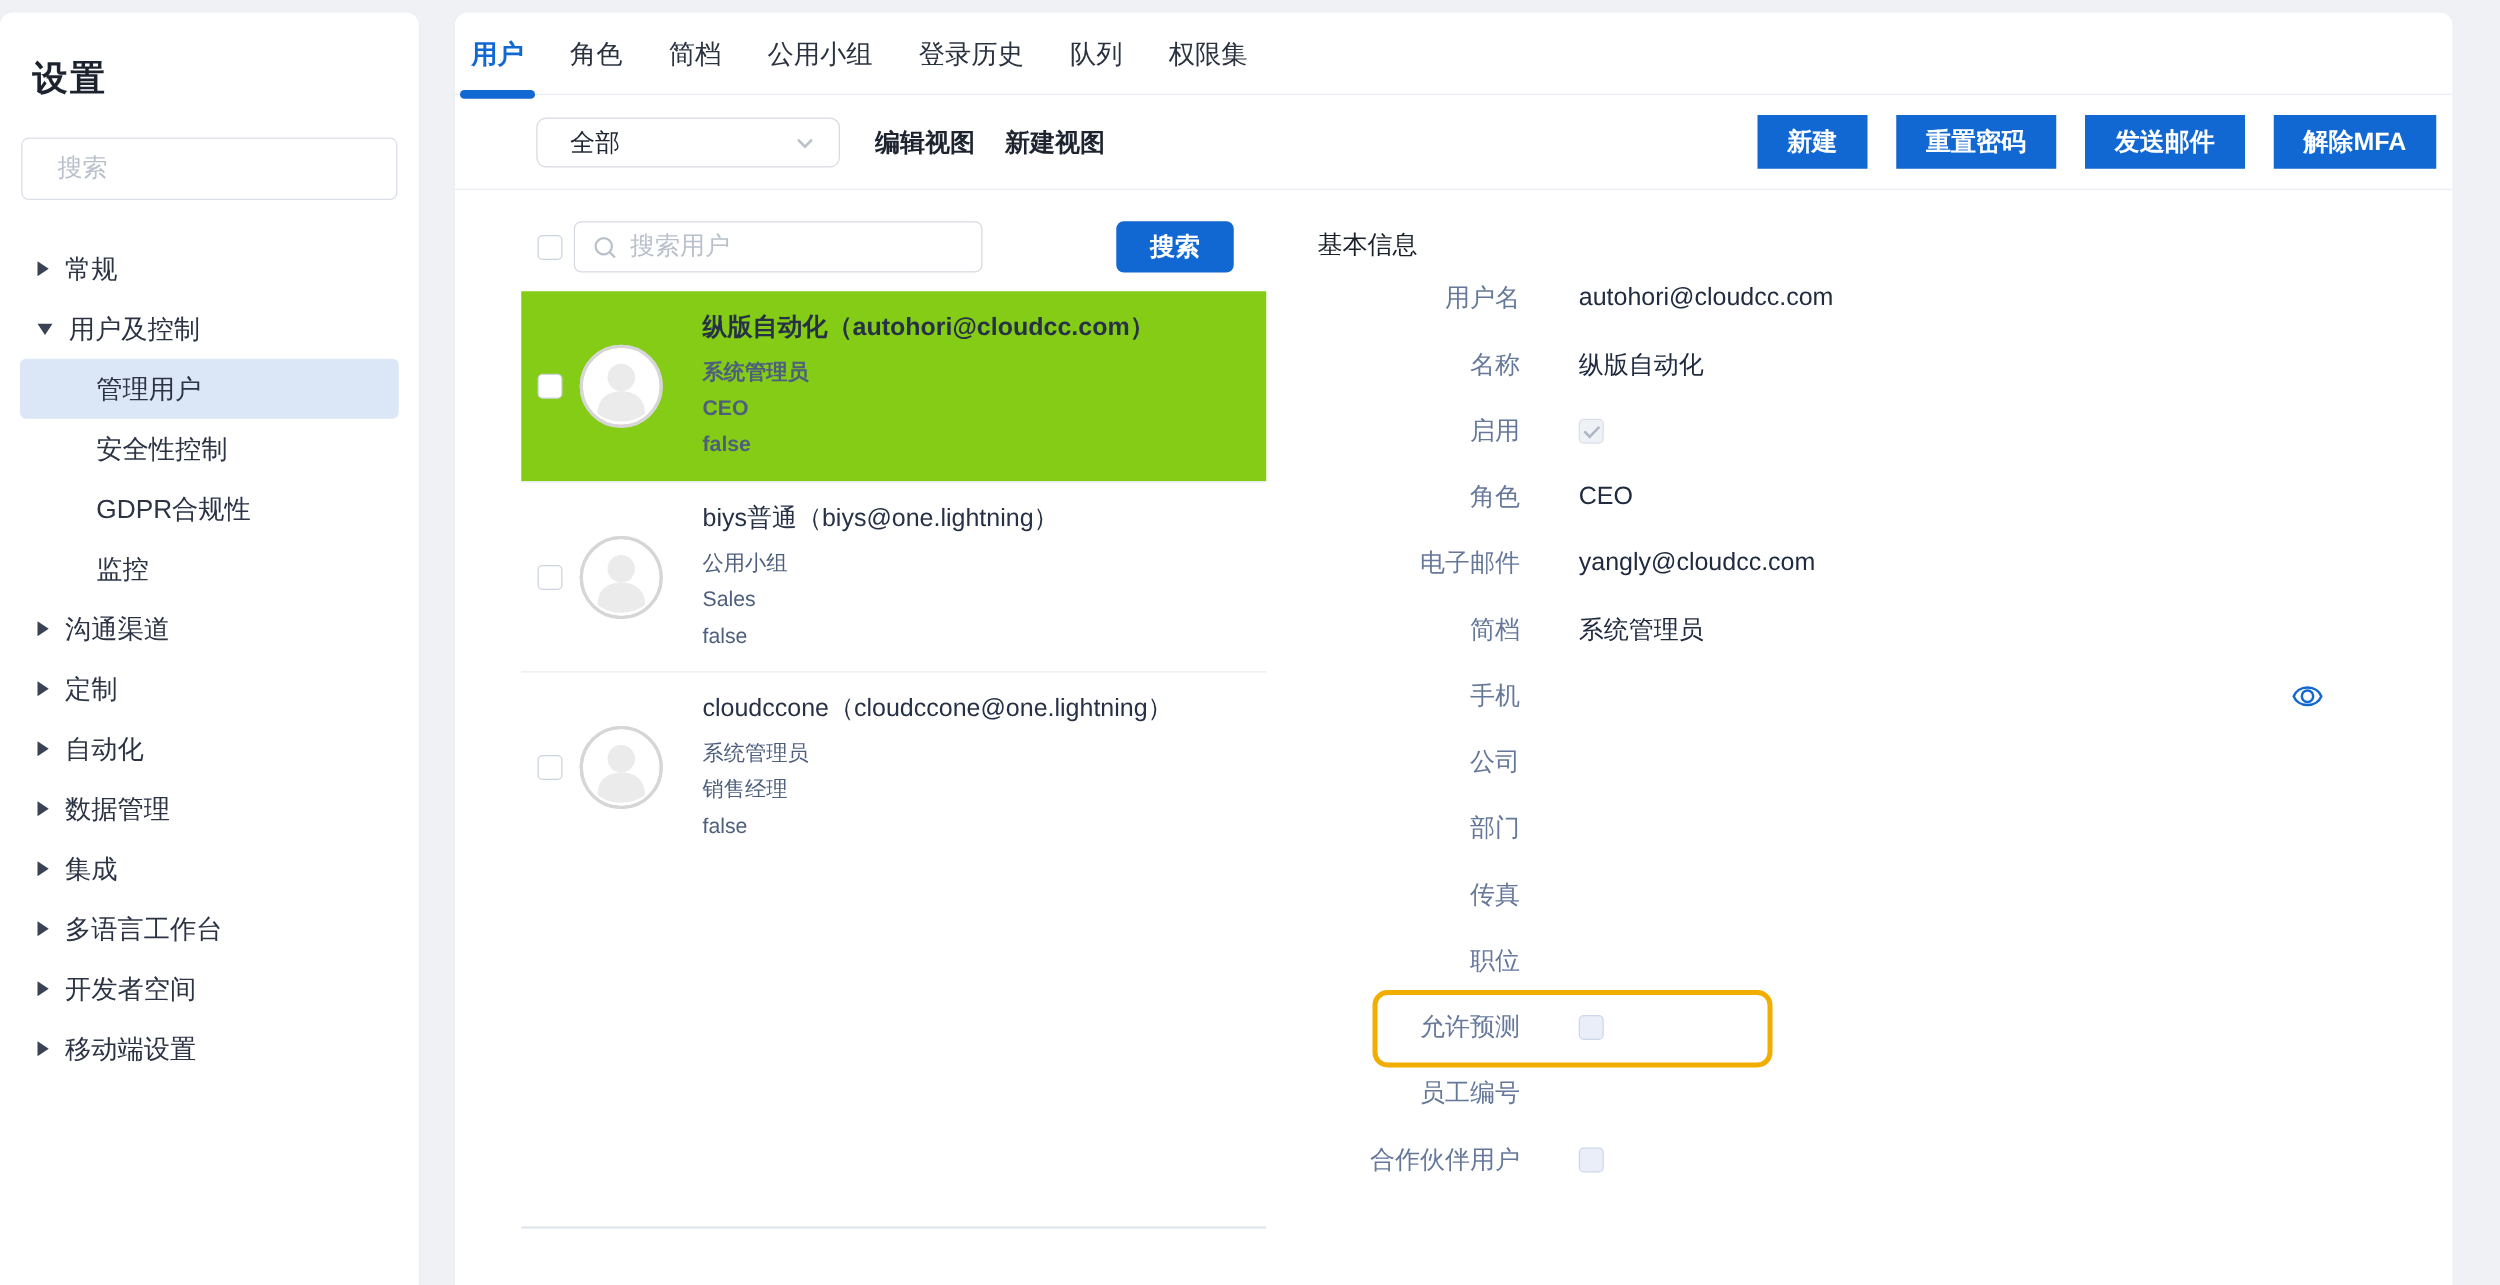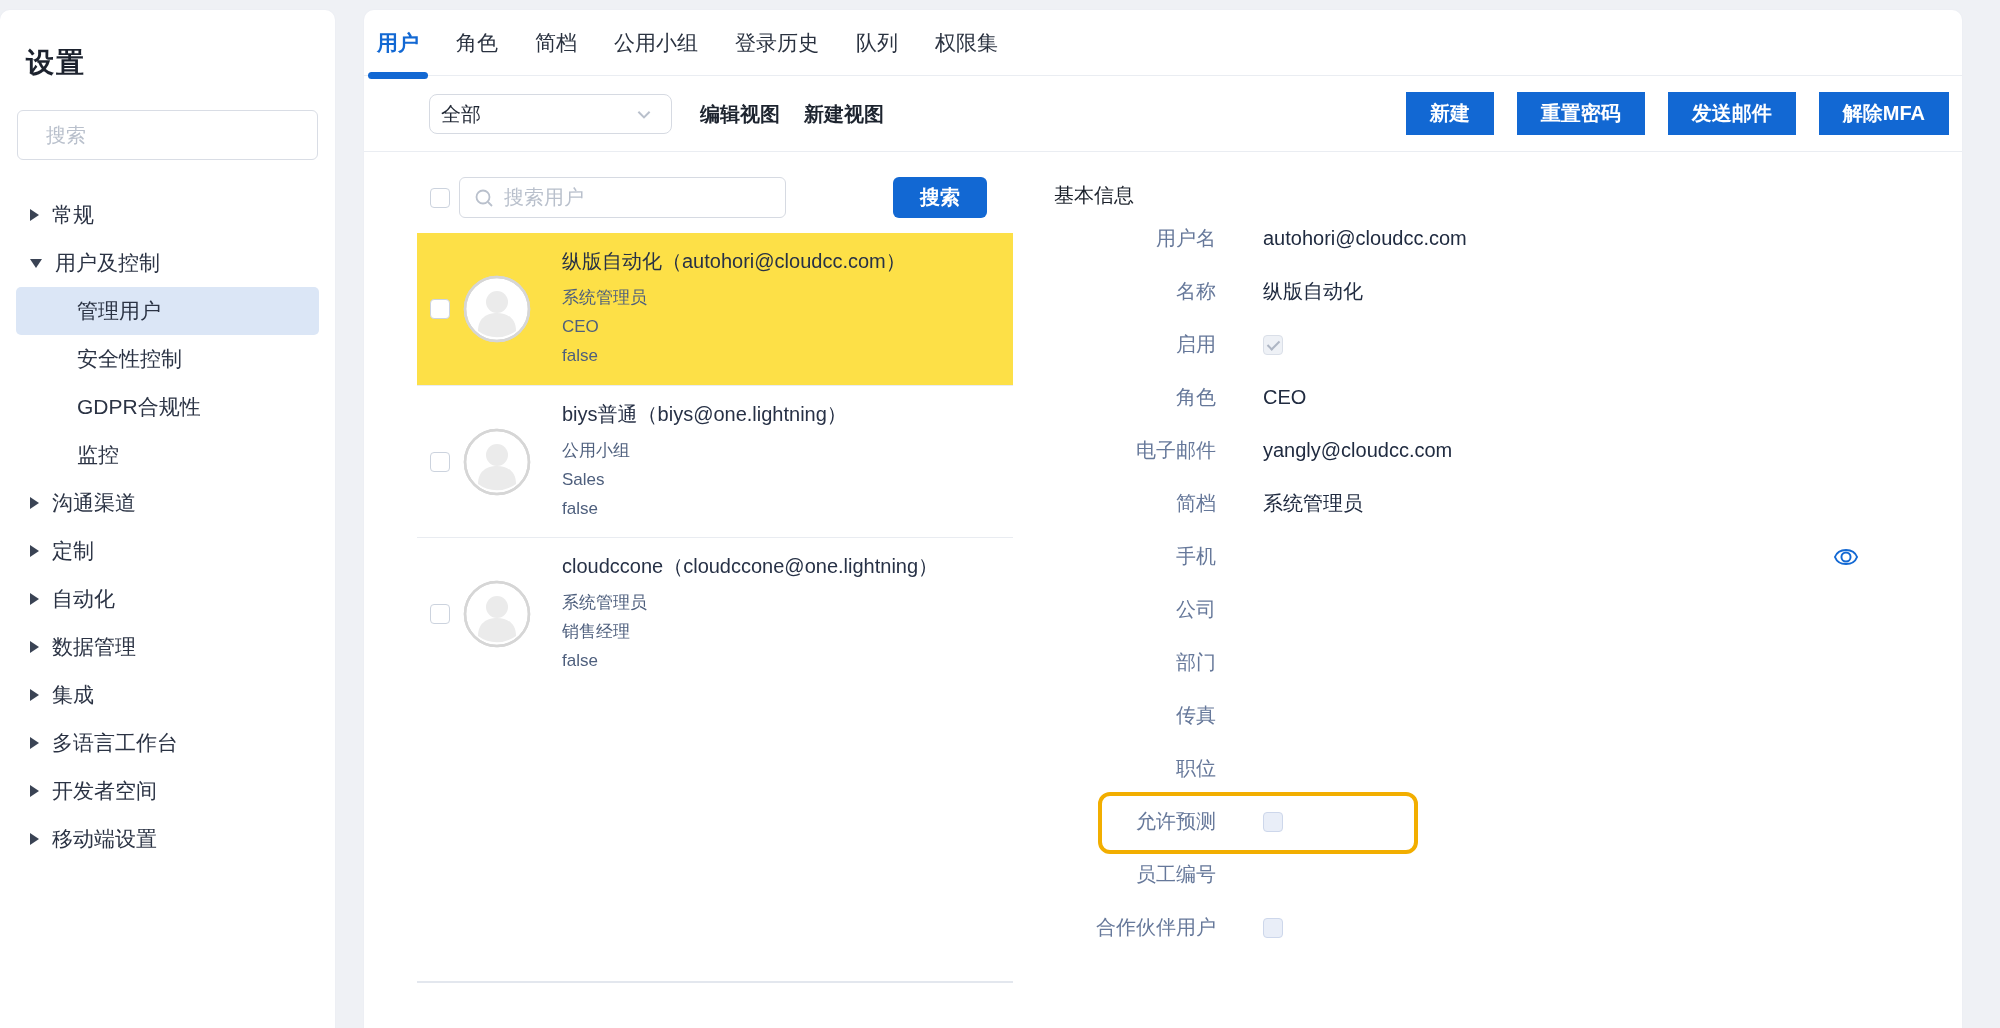--- a/index.html
+++ b/index.html
@@ -53,21 +53,21 @@
   .tab { font-size:21px; color:#2a3240; position:relative; display:flex; align-items:center; cursor:pointer; }
   .tab.active { color:#1268d3; font-weight:700; }
   .tab.active::after {
     content:''; position:absolute; left:-9px; right:-9px; bottom:-4px; height:7px;
     border-radius:4px; background:#1268d3;
   }
   .toolbar { position:absolute; left:0; top:67px; right:0; height:75px; border-bottom:1px solid #eaedf2; }
   .view-select {
     position:absolute; left:65px; top:17px; width:243px; height:40px;
     border:1px solid #d6dae2; border-radius:8px; background:#fff;
-    display:flex; align-items:center; padding:0 18px 0 11px; font-size:20px; color:#1f2633; cursor:pointer;
+    display:flex; align-items:center; padding:0 18px 0 26px; font-size:20px; color:#1f2633; cursor:pointer;
   }
   .view-select .chev { margin-left:auto; width:18px; height:18px; }
   .view-links {
     position:absolute; left:336px; top:0; height:100%;
     display:flex; align-items:center; gap:24px; font-size:20px; font-weight:600; color:#1d242f;
   }
   .view-links span { cursor:pointer; }
   .actions { position:absolute; right:13px; top:15px; display:flex; gap:23px; }
   .btn-primary {
     height:43px; padding:0 24px; background:#1268d3; color:#fff; border:none;
@@ -91,21 +91,21 @@
   }
   .user-search input::placeholder { color:#b9c0cc; }
   .search-btn {
     margin-left:auto; margin-right:26px; width:94px; height:41px; background:#1268d3; color:#fff;
     border:none; border-radius:6px; font-size:20px; font-weight:700; cursor:pointer;
     font-family:"Liberation Sans", sans-serif;
   }
   .user-items { margin-top:15px; }
   .user-item { height:152px; display:flex; align-items:center; position:relative; cursor:pointer; }
   .user-item + .user-item { border-top:1px solid #e9ecf1; }
-  .user-item.selected { background:#fde047; }
+  .user-item.selected { background:#84cc16;font-weight:bold; }
   .user-item .cb { margin-left:13px; }
   .avatar { margin-left:13px; width:68px; height:68px; flex:none; }
   .user-text { margin-left:31px; }
   .user-name { font-size:20px; color:#273146; margin-bottom:8px; }
   .user-sub { font-size:17px; color:#4e5f7d; line-height:29px; }
   
   .detail { position:absolute; left:690px; top:0; width:880px; height:1018px; }
   .detail-title { position:absolute; left:0; top:172px; font-size:20px; font-weight:500; color:#1b212b; }
   .field-rows { position:absolute; left:0; top:202px; right:0; }
   .field-row { height:53px; display:flex; align-items:center; position:relative; }

